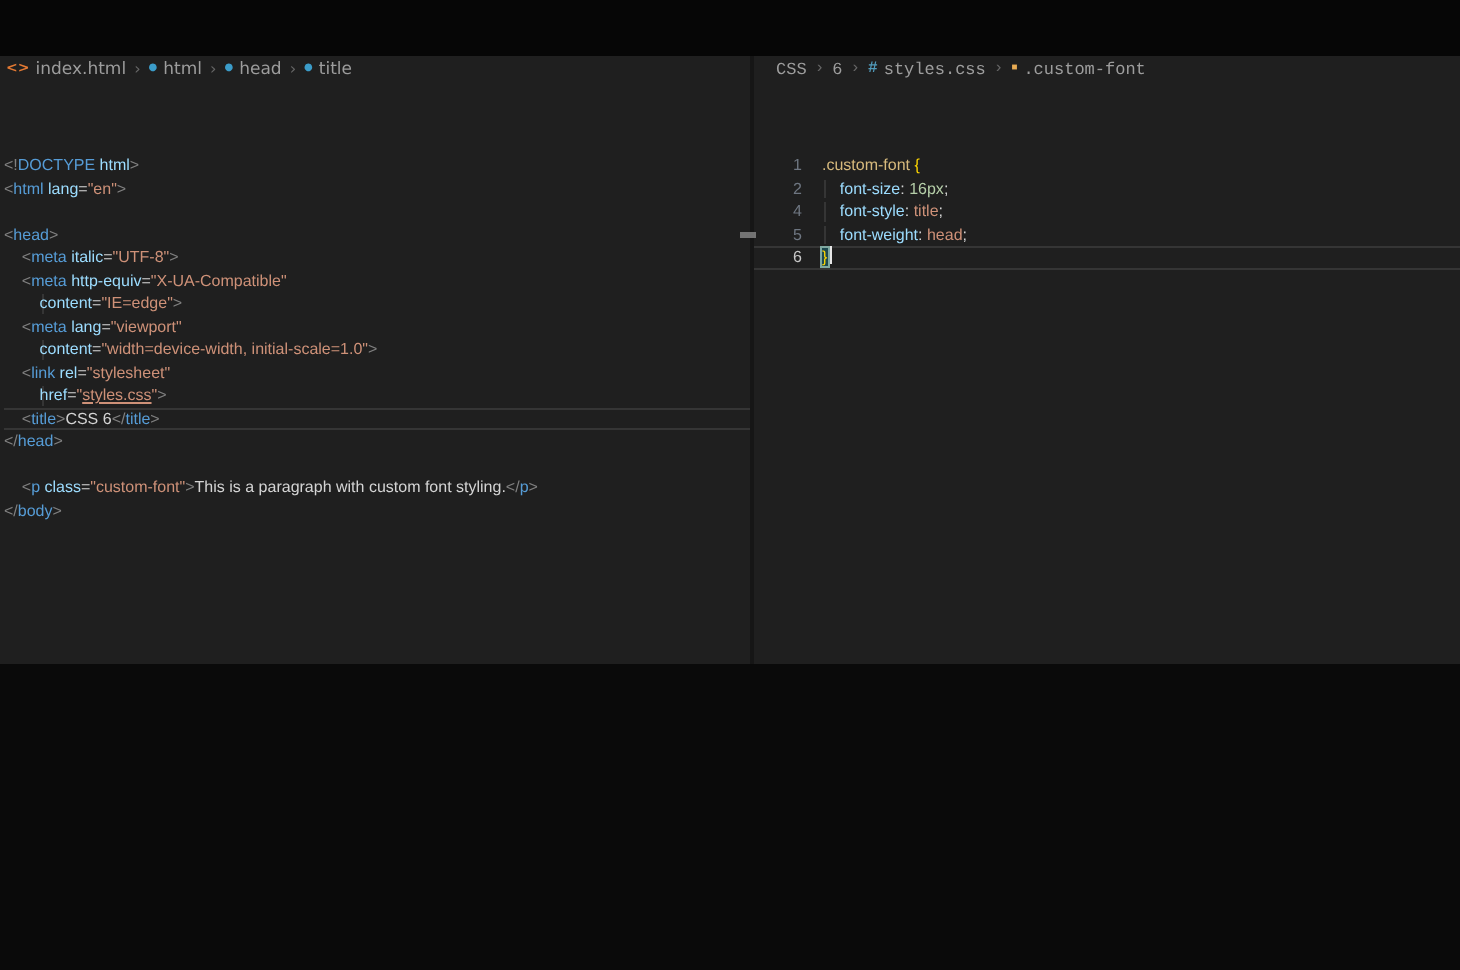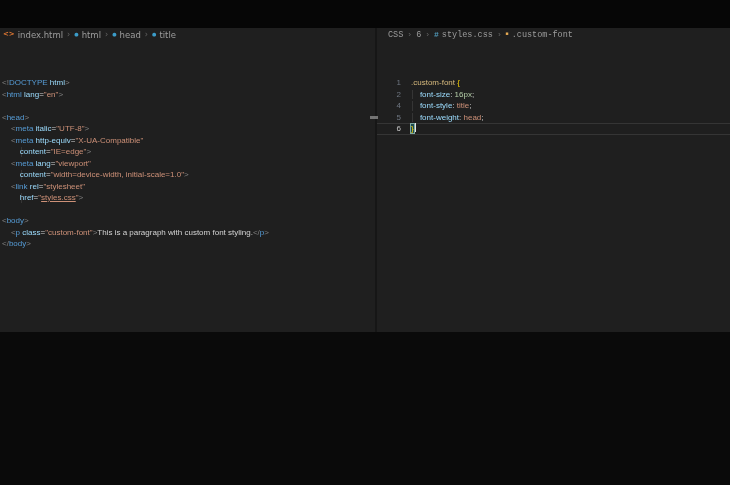--- a/index.html
+++ b/index.html
@@ -77,22 +77,23 @@
           <div class="code-line"><span class="line-code"><span class="tk-p">&lt;</span><span class="tk-g">html</span><span class="tk-a"> lang</span><span class="tk-o">=</span><span class="tk-s">"en"</span><span class="tk-p">&gt;</span></span></div>
           <div class="code-line"><span class="line-code">&nbsp;</span></div>
           <div class="code-line"><span class="line-code"><span class="tk-p">&lt;</span><span class="tk-g">head</span><span class="tk-p">&gt;</span></span></div>
           <div class="code-line"><span class="line-code"><span class="tk-w">    </span><span class="tk-p">&lt;</span><span class="tk-g">meta</span><span class="tk-a"> italic</span><span class="tk-o">=</span><span class="tk-s">"UTF-8"</span><span class="tk-p">&gt;</span></span></div>
           <div class="code-line"><span class="line-code"><span class="tk-w">    </span><span class="tk-p">&lt;</span><span class="tk-g">meta</span><span class="tk-a"> http-equiv</span><span class="tk-o">=</span><span class="tk-s">"X-UA-Compatible"</span></span></div>
           <div class="code-line"><span class="line-code"><span class="guide" style="left: 19px;"></span><span class="tk-w">        </span><span class="tk-a">content</span><span class="tk-o">=</span><span class="tk-s">"IE=edge"</span><span class="tk-p">&gt;</span></span></div>
           <div class="code-line"><span class="line-code"><span class="tk-w">    </span><span class="tk-p">&lt;</span><span class="tk-g">meta</span><span class="tk-a"> lang</span><span class="tk-o">=</span><span class="tk-s">"viewport"</span></span></div>
           <div class="code-line"><span class="line-code"><span class="guide" style="left: 19px;"></span><span class="tk-w">        </span><span class="tk-a">content</span><span class="tk-o">=</span><span class="tk-s">"width=device-width, initial-scale=1.0"</span><span class="tk-p">&gt;</span></span></div>
           <div class="code-line"><span class="line-code"><span class="tk-w">    </span><span class="tk-p">&lt;</span><span class="tk-g">link</span><span class="tk-a"> rel</span><span class="tk-o">=</span><span class="tk-s">"stylesheet"</span></span></div>
           <div class="code-line"><span class="line-code"><span class="guide" style="left: 19px;"></span><span class="tk-w">        </span><span class="tk-a">href</span><span class="tk-o">=</span><span class="tk-s">"</span><span class="tk-su">styles.css</span><span class="tk-s">"</span><span class="tk-p">&gt;</span></span></div>
+          <div class="code-line active"><span class="line-code"><span class="tk-w">    </span><span class="tk-p">&lt;</span><span class="tk-g">title</span><span class="tk-p">&gt;</span><span class="tk-w">CSS 6</span><span class="tk-p">&lt;/</span><span class="tk-g">title</span><span class="tk-p">&gt;</span></span></div>
+          <div class="code-line"><span class="line-code"><span class="tk-p">&lt;/</span><span class="tk-g">head</span><span class="tk-p">&gt;</span></span></div>
           <div class="code-line"><span class="line-code">&nbsp;</span></div>
-          <div class="code-line"><span class="line-code"><span class="tk-p">&lt;</span><span class="tk-g">body</span><span class="tk-p">&gt;</span></span></div>
           <div class="code-line"><span class="line-code"><span class="tk-w">    </span><span class="tk-p">&lt;</span><span class="tk-g">p</span><span class="tk-a"> class</span><span class="tk-o">=</span><span class="tk-s">"custom-font"</span><span class="tk-p">&gt;</span><span class="tk-w">This is a paragraph with custom font styling.</span><span class="tk-p">&lt;/</span><span class="tk-g">p</span><span class="tk-p">&gt;</span></span></div>
           <div class="code-line"><span class="line-code"><span class="tk-p">&lt;/</span><span class="tk-g">body</span><span class="tk-p">&gt;</span></span></div>
           <div class="code-line"><span class="line-code">&nbsp;</span></div>
         </div>
     </div>
     <div class="pane pane-right">
       <div class="breadcrumb" id="bc-right">
           <span>CSS</span>
           <span class="crumb-chevron">›</span>
           <span>6</span>

